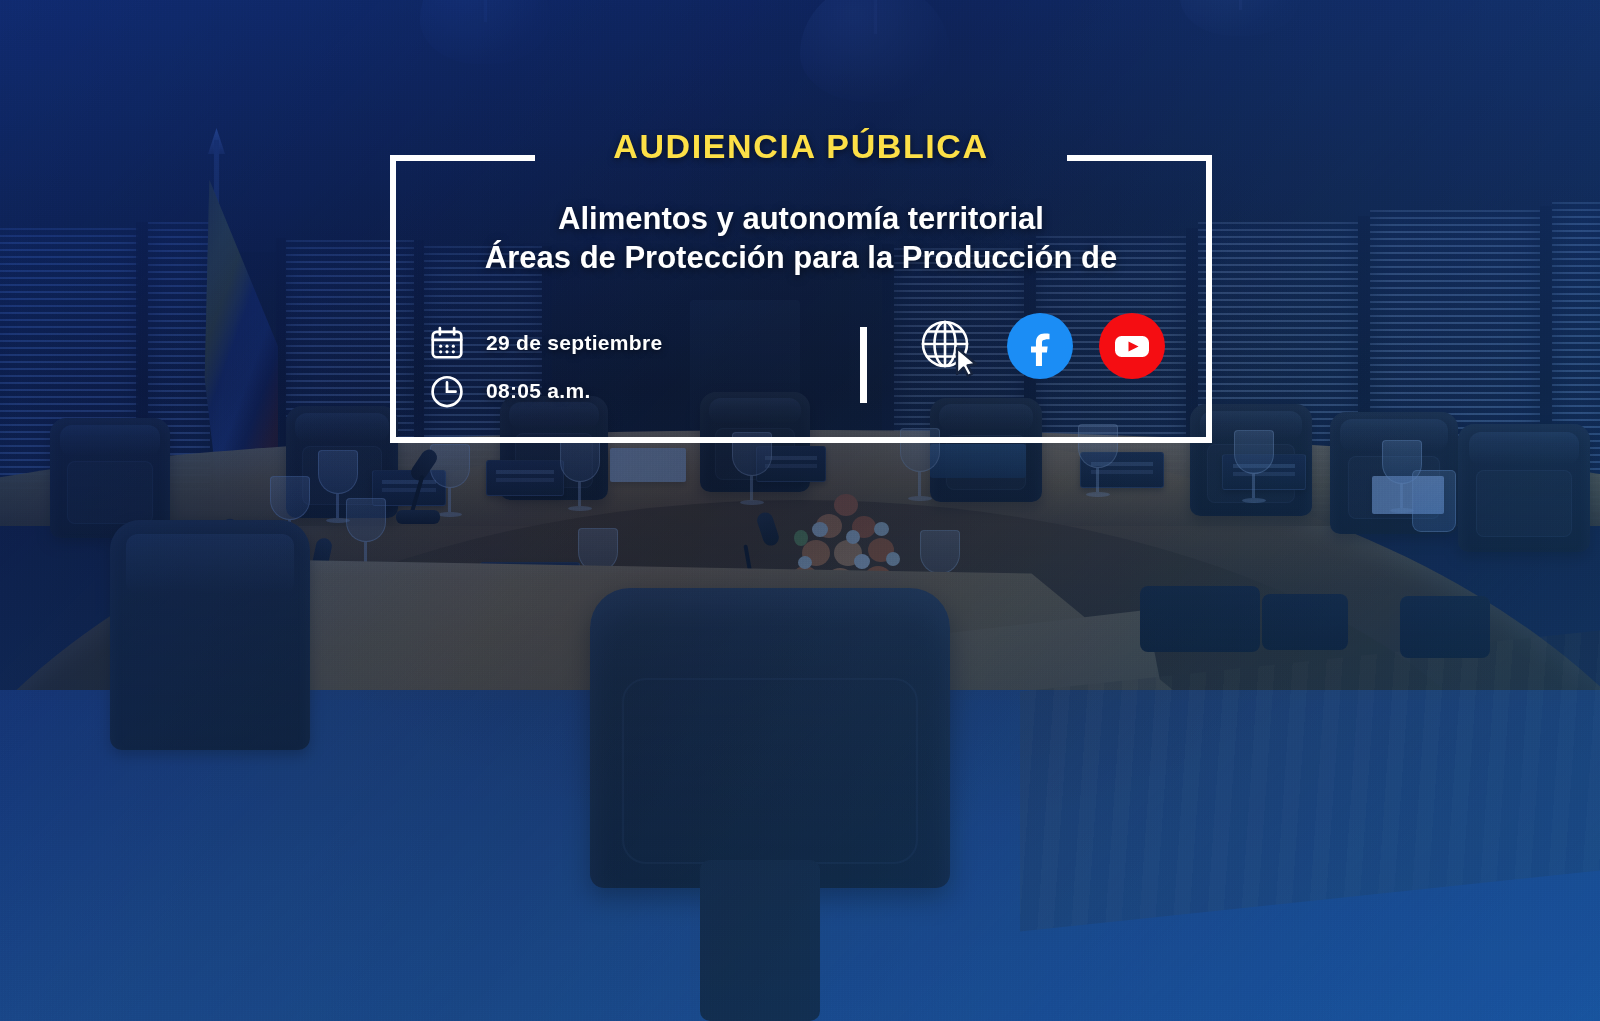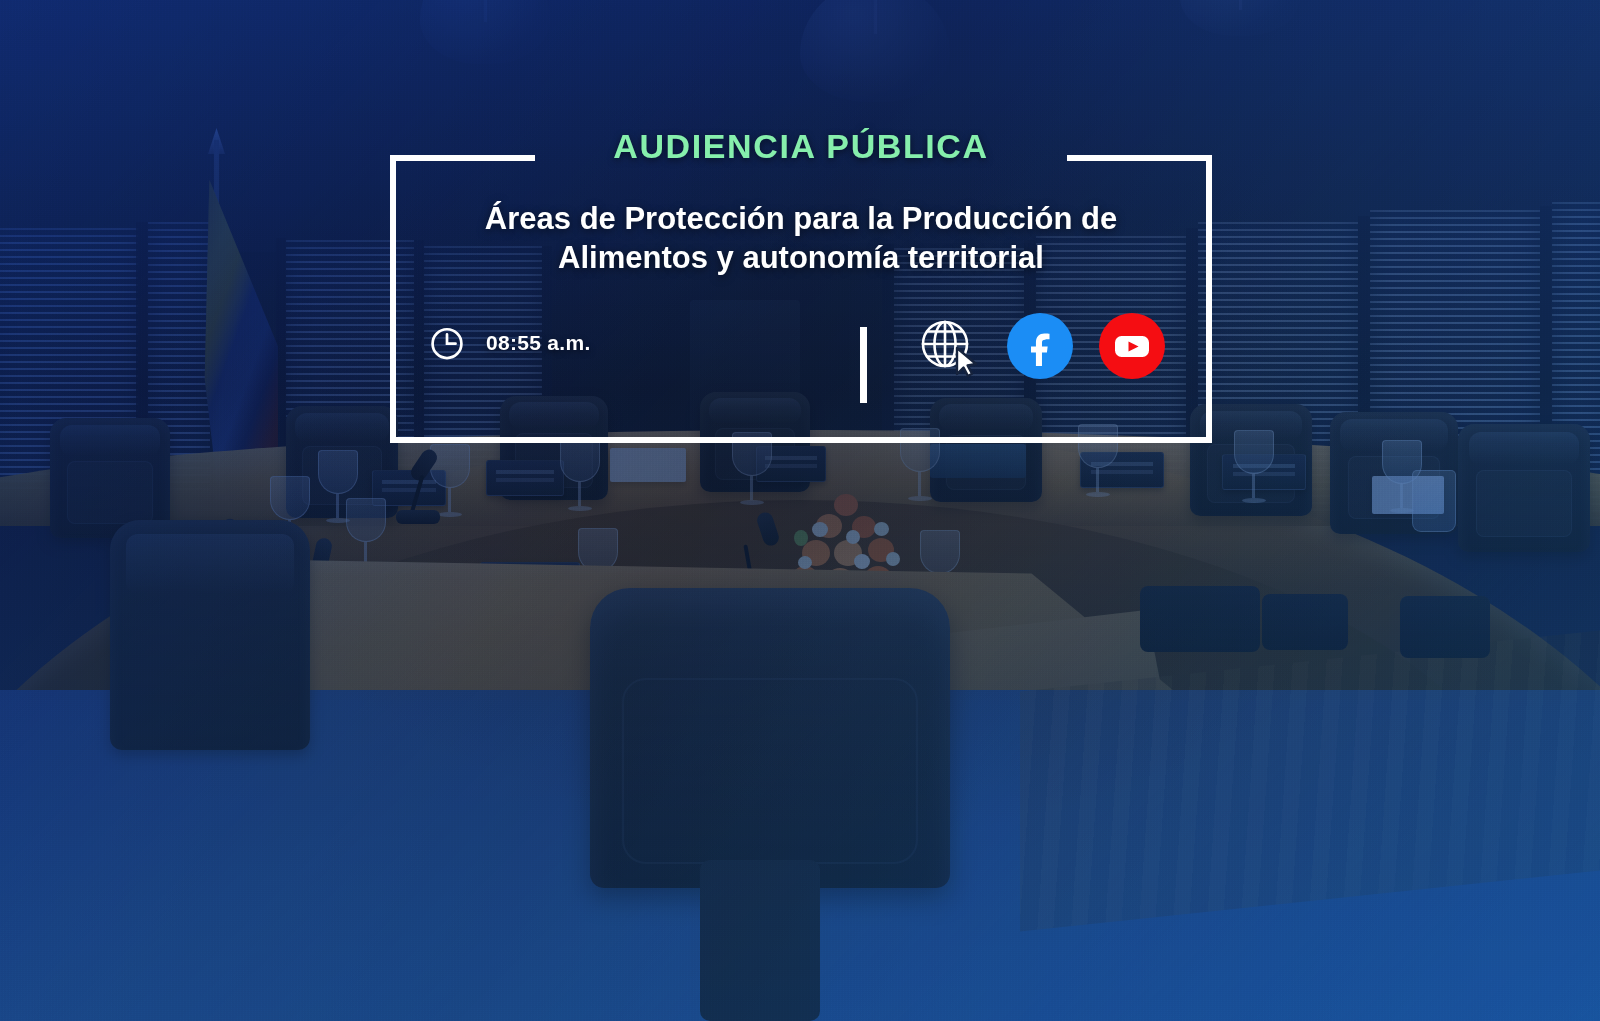--- a/index.html
+++ b/index.html
@@ -161,21 +161,21 @@
   .card{ position:absolute; left:390px; top:155px; width:822px; height:288px; }
   .card .edge{ position:absolute; background:#ffffff; }
   .edge.left  { left:0;  top:0;   width:6px;  height:288px; }
   .edge.right { right:0; top:0;   width:6px;  height:288px; }
   .edge.bottom{ left:0;  bottom:0;width:822px;height:6px; }
   .edge.top-l { left:0;  top:0;   width:145px;height:6px; }
   .edge.top-r { right:0; top:0;   width:145px;height:6px; }
 
   .kicker{ position:absolute; left:0; right:0; top:-28px; text-align:center;
     font-size:34px; font-weight:700; letter-spacing:1.6px;
-    color:#86efac; text-shadow:0 2px 7px rgba(0,0,0,.55); }
+    color:#fde047; text-shadow:0 2px 7px rgba(0,0,0,.55); }
 
   .headline{ position:absolute; left:40px; right:40px; top:44px; text-align:center;
     font-size:31px; line-height:1.26; font-weight:700; color:#ffffff;
     text-shadow:0 2px 8px rgba(0,0,0,.55); }
 
   .body{ position:absolute; left:0; right:0; top:150px; height:120px;
     display:flex; align-items:flex-start; }
 
   .whenblock{ width:420px; margin-left:38px; padding-top:14px; }
   .whenrow{ display:flex; align-items:center; gap:20px; height:48px; }
@@ -421,36 +421,52 @@
   <div class="card">
     <div class="edge left"></div>
     <div class="edge right"></div>
     <div class="edge bottom"></div>
     <div class="edge top-l"></div>
     <div class="edge top-r"></div>
 
     <div class="kicker">AUDIENCIA PÚBLICA</div>
 
     <div class="headline">
+      <div>Alimentos y autonomía territorial</div>
       <div>Áreas de Protección para la Producción de</div>
-      <div>Alimentos y autonomía territorial</div>
     </div>
 
     <div class="body">
 
       <div class="whenblock">
+        <div class="whenrow">
+          <span>
+            <svg width="38" height="38" viewBox="0 0 24 24" fill="none" stroke="#ffffff" stroke-width="1.7" stroke-linecap="round">
+              <rect x="3" y="5" width="18" height="16" rx="2.5"></rect>
+              <path d="M3 10h18"></path>
+              <path d="M7.5 2.6v4M16.5 2.6v4"></path>
+              <circle cx="8" cy="14" r="1" fill="#fff" stroke="none"></circle>
+              <circle cx="12" cy="14" r="1" fill="#fff" stroke="none"></circle>
+              <circle cx="16" cy="14" r="1" fill="#fff" stroke="none"></circle>
+              <circle cx="8" cy="17.6" r="1" fill="#fff" stroke="none"></circle>
+              <circle cx="12" cy="17.6" r="1" fill="#fff" stroke="none"></circle>
+              <circle cx="16" cy="17.6" r="1" fill="#fff" stroke="none"></circle>
+            </svg>
+          </span>
+          <span class="txt">29 de septiembre</span>
+        </div>
 
         <div class="whenrow">
           <span>
             <svg width="38" height="38" viewBox="0 0 24 24" fill="none" stroke="#ffffff" stroke-width="1.7" stroke-linecap="round">
               <circle cx="12" cy="12.4" r="9.1"></circle>
               <path d="M12 6.6v5.8h5.4"></path>
             </svg>
           </span>
-          <span class="txt">08:55 a.m.</span>
+          <span class="txt">08:05 a.m.</span>
         </div>
       </div>
 
       <div class="vsep"></div>
 
       <div class="streamblock">
         <div class="icons">
 
           <span class="sicon">
             <svg width="64" height="64" viewBox="0 0 64 64" fill="none" stroke="#ffffff" stroke-width="2.6" stroke-linecap="round">

